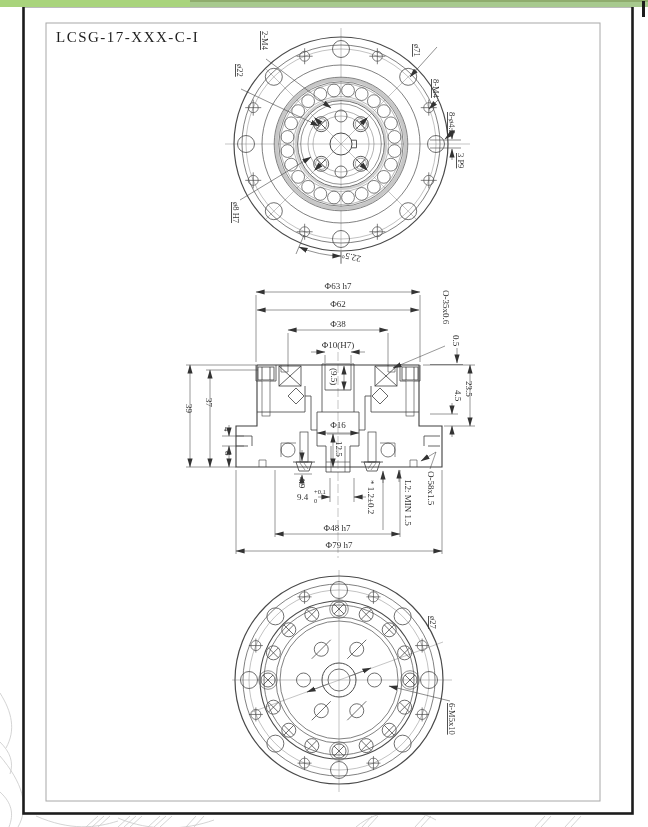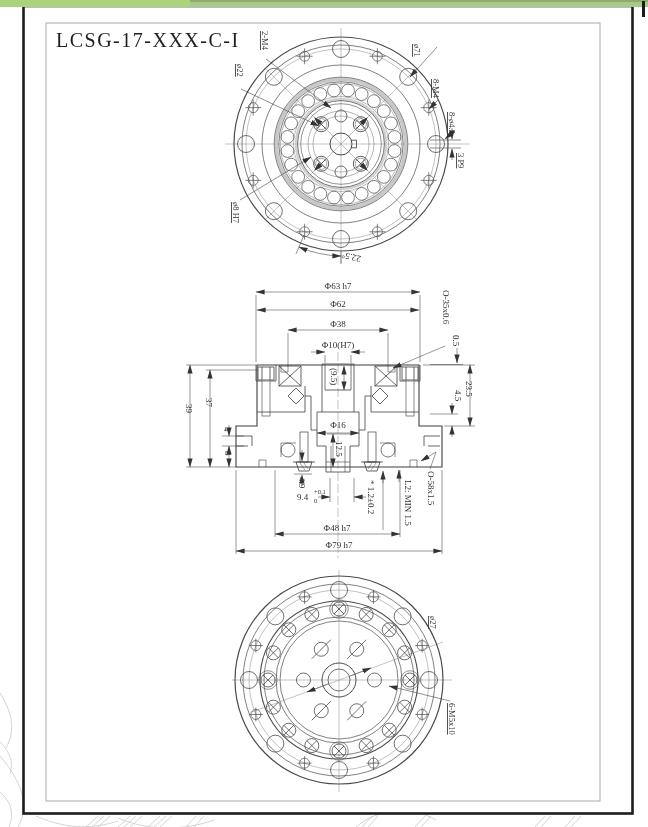--- a/index.html
+++ b/index.html
@@ -3,21 +3,21 @@
 <meta charset="utf-8">
 <style>
   html,body{margin:0;padding:0;background:#fff;}
   #stage{position:relative;width:648px;height:827px;overflow:hidden;background:#fff;
          font-family:"Liberation Serif",serif;}
   #drawing{position:absolute;left:0;top:0;}
   .greenbar{position:absolute;top:0;height:7px;}
   #gb-left{left:0;width:190px;background:#a9d47c;}
   #gb-right{left:190px;width:458px;background:#a7c98e;border-top:2px solid #8fac6e;height:5px;}
   #gb-notch{position:absolute;left:642px;top:1px;width:3px;height:16px;background:#1b1b1b;}
-  #title{position:absolute;left:56px;top:29px;font-size:20px;letter-spacing:1.5px;color:#1e1e1e;
+  #title{position:absolute;left:56px;top:29px;font-size:15px;letter-spacing:1.5px;color:#1e1e1e;
          font-family:"Liberation Serif",serif;white-space:nowrap;}
   svg text{font-family:"Liberation Serif",serif;fill:#333;}
   .dimtxt{font-size:9px;}
   .dimtxt-s{font-size:6.5px;}
   .lbl{font-size:8.5px;text-decoration:underline;}
 </style>
 </head>
 <body>
 
 <div id="stage">

